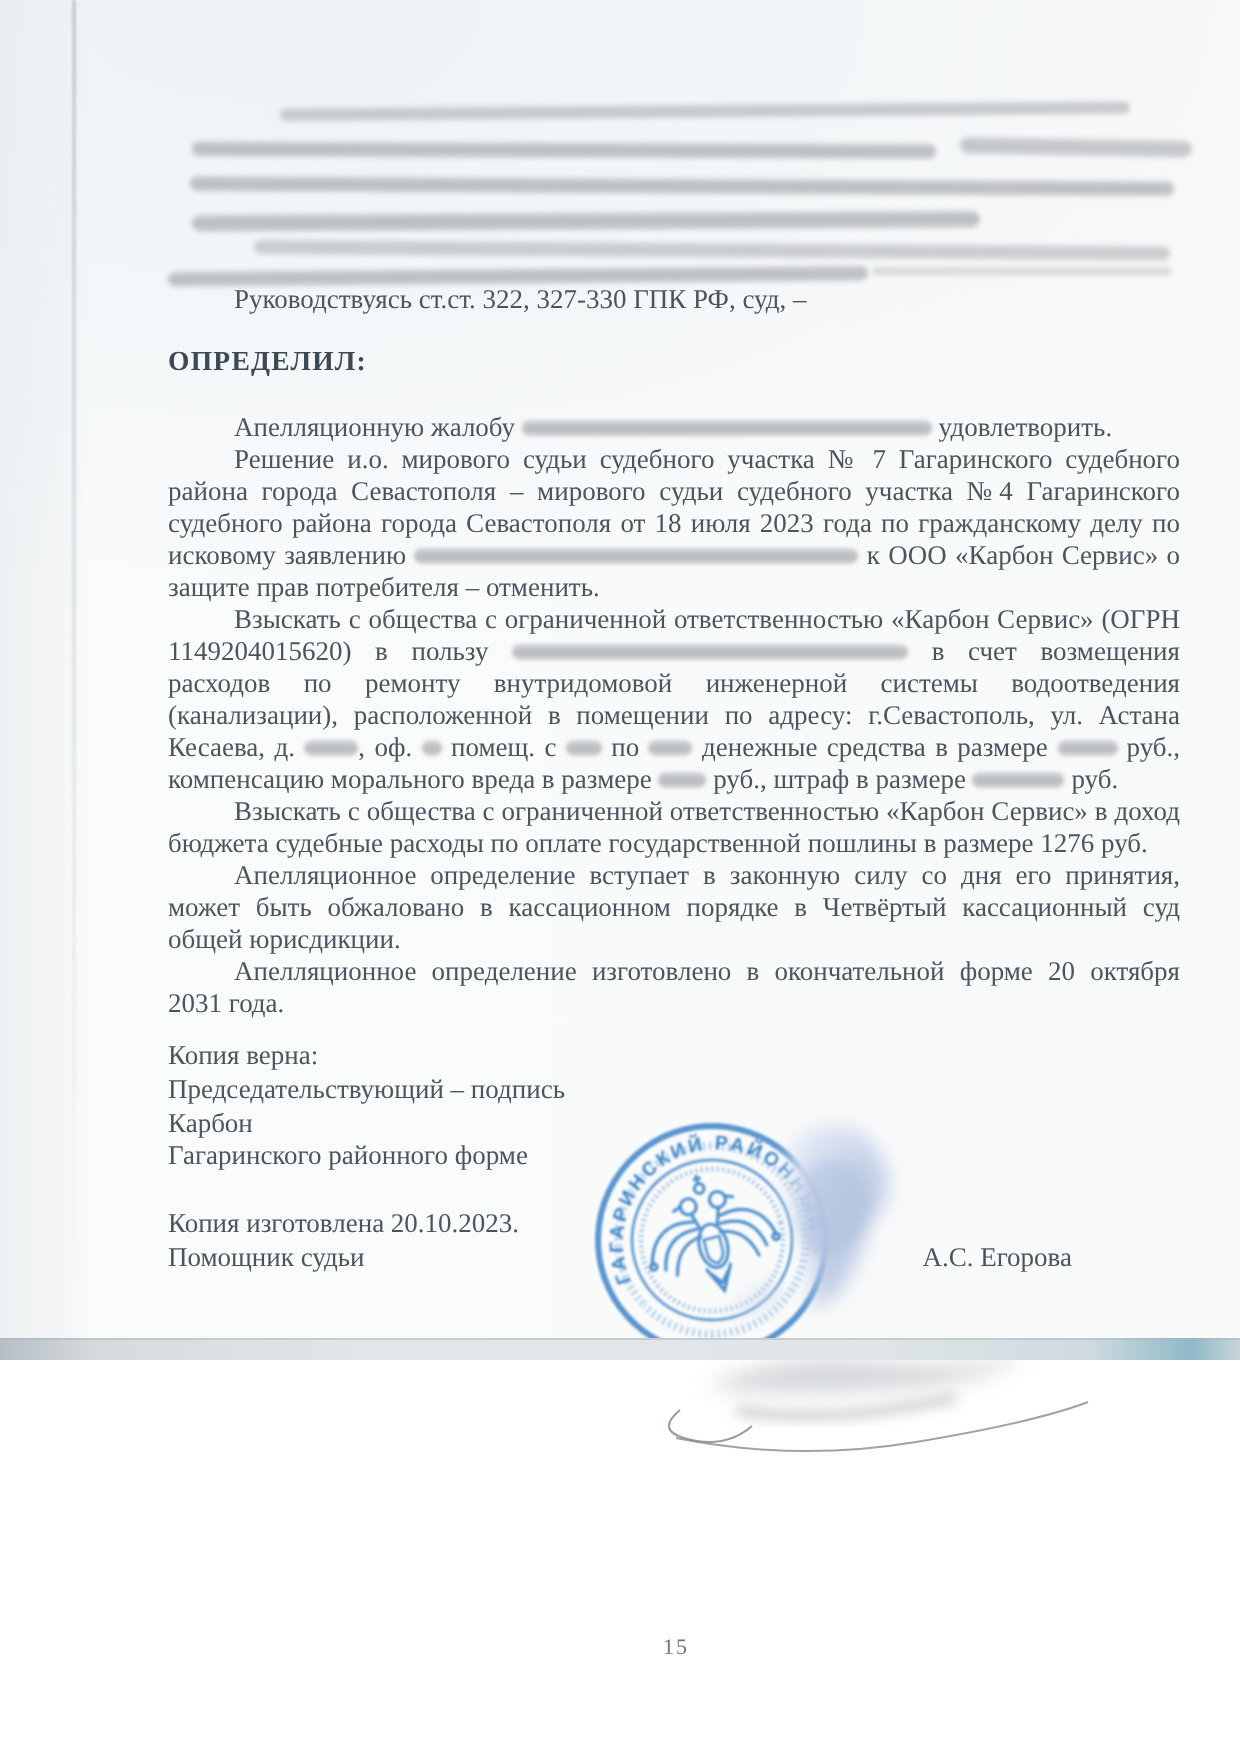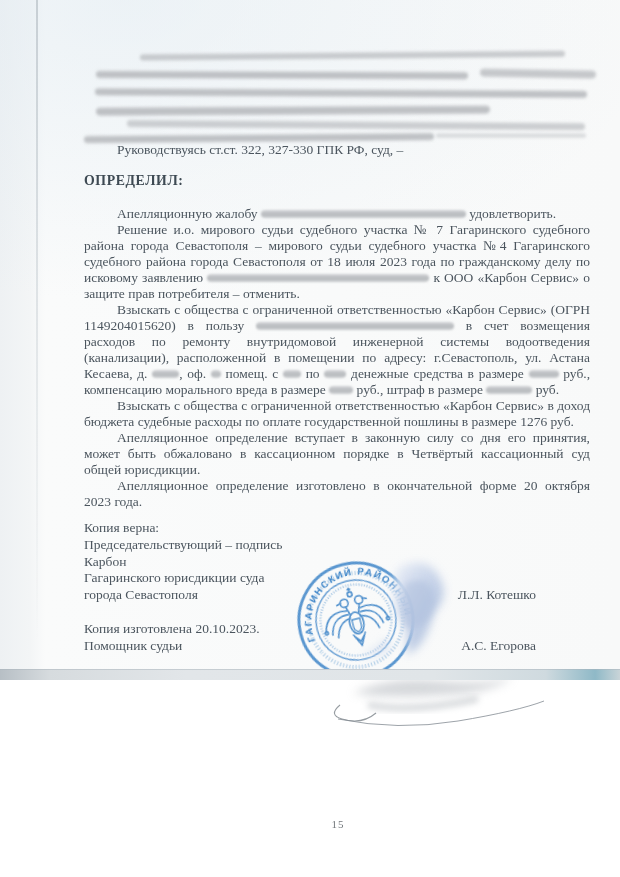--- a/index.html
+++ b/index.html
@@ -80,32 +80,28 @@
 
   <div class="content">
     <p class="intro">Руководствуясь ст.ст. 322, 327-330 ГПК РФ, суд, –</p>
     <h2 class="heading">ОПРЕДЕЛИЛ:</h2>
     <div id="paragraphs">
         <p class="para">Апелляционную жалобу <span class="redact" style="width: 205px;"></span> удовлетворить.</p>
         <p class="para">Решение и.о. мирового судьи судебного участка № 7 Гагаринского судебного района города Севастополя – мирового судьи судебного участка №4 Гагаринского судебного района города Севастополя от 18 июля 2023 года по гражданскому делу по исковому заявлению <span class="redact" style="width: 222px;"></span> к ООО «Карбон Сервис» о защите прав потребителя – отменить.</p>
         <p class="para">Взыскать с общества с ограниченной ответственностью «Карбон Сервис» (ОГРН 1149204015620) в пользу <span class="redact" style="width: 198px;"></span> в счет возмещения расходов по ремонту внутридомовой инженерной системы водоотведения (канализации), расположенной в помещении по адресу: г.Севастополь, ул. Астана Кесаева, д. <span class="redact" style="width: 27px;"></span>, оф. <span class="redact" style="width: 10px;"></span> помещ. с <span class="redact" style="width: 18px;"></span> по <span class="redact" style="width: 22px;"></span> денежные средства в размере <span class="redact" style="width: 30px;"></span> руб., компенсацию морального вреда в размере <span class="redact" style="width: 24px;"></span> руб., штраф в размере <span class="redact" style="width: 46px;"></span> руб.</p>
         <p class="para">Взыскать с общества с ограниченной ответственностью «Карбон Сервис» в доход бюджета судебные расходы по оплате государственной пошлины в размере 1276 руб.</p>
         <p class="para">Апелляционное определение вступает в законную силу со дня его принятия, может быть обжаловано в кассационном порядке в Четвёртый кассационный суд общей юрисдикции.</p>
-        <p class="para">Апелляционное определение изготовлено в окончательной форме 20 октября 2023 года.</p>
+        <p class="para">Апелляционное определение изготовлено в окончательной форме 20 октября 2031 года.</p>
       </div>
 
     <div class="sig">
       <div>Копия верна:</div>
       <div>Председательствующий – подпись</div>
       <div>Карбон</div>
-      <div>Гагаринского юрисдикции суда</div>
-      <div class="sig-row">
-        <span>города Севастополя</span>
-        <span class="sig-name">Л.Л. Котешко</span>
-      </div>
+      <div>Гагаринского районного форме</div>
       <div class="sig-gap"></div>
       <div>Копия изготовлена 20.10.2023.</div>
       <div class="sig-row">
         <span>Помощник судьи</span>
         <span class="sig-name">А.С. Егорова</span>
       </div>
     </div>
   </div>
 
   <svg class="ink" viewBox="0 0 290 200">

